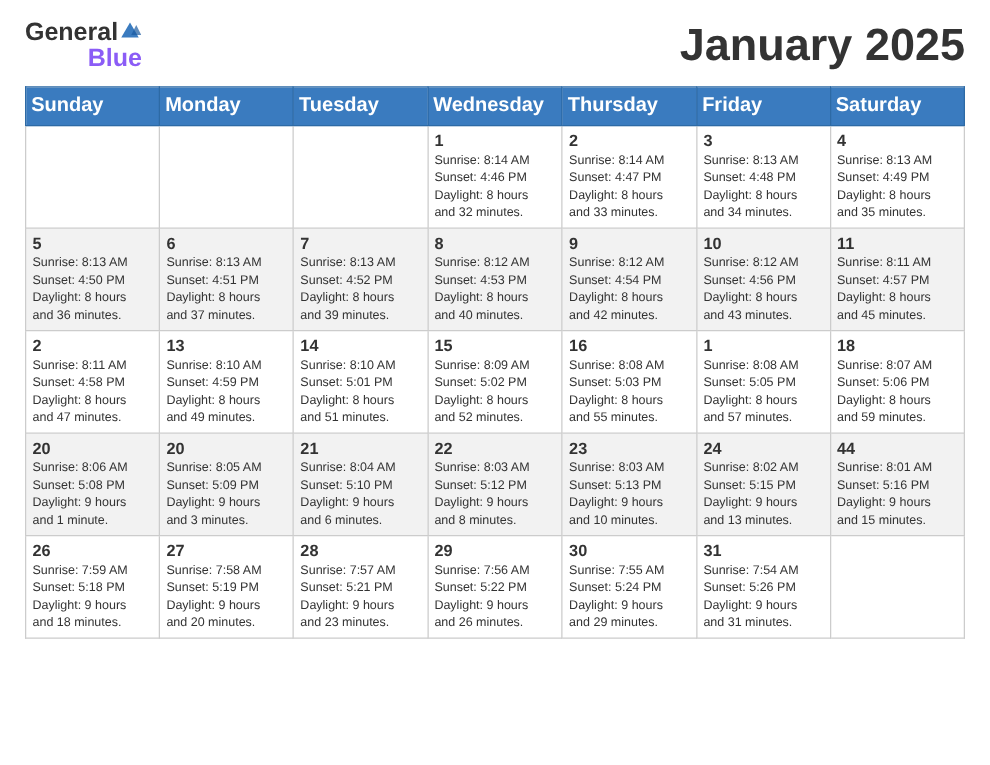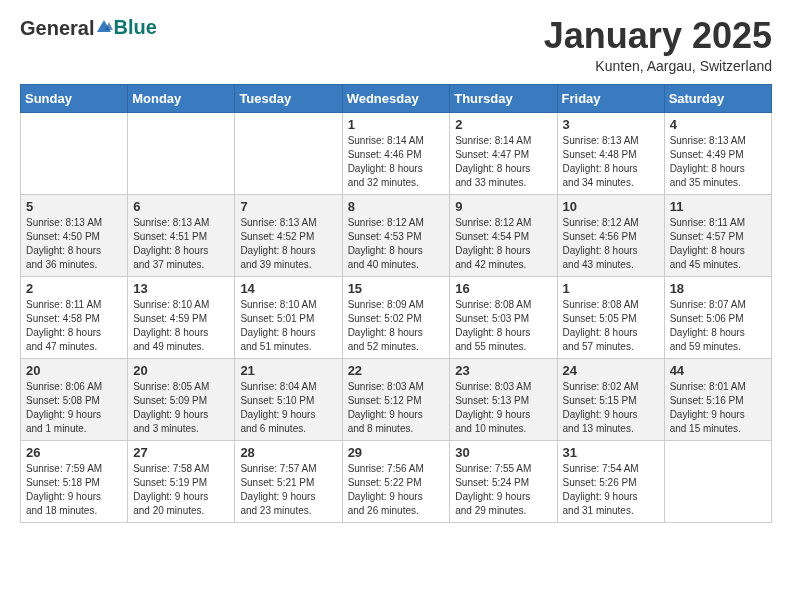--- a/index.html
+++ b/index.html
@@ -17,37 +17,37 @@
       padding: 16px 20px 16px 20px;
     }
     .header {
       display: flex;
       align-items: flex-start;
       justify-content: space-between;
       margin-bottom: 10px;
     }
     .logo {
       display: flex;
-      flex-direction: row;
-      align-items: center;
+      flex-direction: column;
+      align-items: flex-end;
     }
     .logo-text {
       display: flex;
       align-items: flex-end;
       line-height: 1;
     }
     .logo-general {
       font-size: 20px;
       font-weight: bold;
       color: #333;
     }
     .logo-blue {
       font-size: 20px;
       font-weight: bold;
-      color: #0f766e;
+      color: #8b5cf6;
     }
     .logo-icon {
       width: 18px;
       height: 18px;
       margin-left: 1px;
       margin-bottom: 2px;
     }
     .title-block {
       text-align: right;
       margin-left: 33px;
@@ -64,21 +64,21 @@
       margin-top: 2px;
     }
     .calendar {
       width: 100%;
       border-collapse: collapse;
       border: 1px solid #ccc;
     }
     .calendar th {
       background: #3a7bbf;
       color: #fff;
-      font-size: 13px;
+      font-size: 16px;
       font-weight: bold;
       padding: 6px 4px;
       text-align: left;
       border: 1px solid #2d6aa5;
     }
     .calendar td {
       vertical-align: top;
       border: 1px solid #ccc;
       padding: 4px 5px;
       width: 108px;
@@ -116,21 +116,20 @@
         <span class="logo-general">General</span>
         <svg class="logo-icon" viewBox="0 0 18 18">
           <polygon points="9,2 16,14 2,14" fill="#3a7bbf"></polygon>
           <polygon points="14,4 18,12 10,12" fill="#1a5a9f" opacity="0.7"></polygon>
         </svg>
       </div>
       <span class="logo-blue">Blue</span>
     </div>
     <div class="title-block">
       <div class="month-title">January 2025</div>
-      <div class="location">Kunten, Aargau, Switzerland</div>
     </div>
   </div>
 
   <table class="calendar">
     <thead>
       <tr>
         <th>Sunday</th>
         <th>Monday</th>
         <th>Tuesday</th>
         <th>Wednesday</th>

